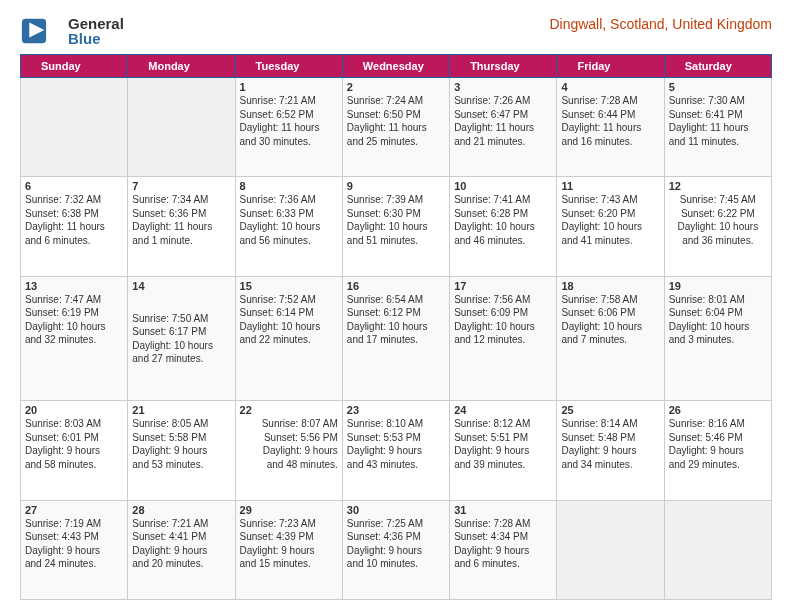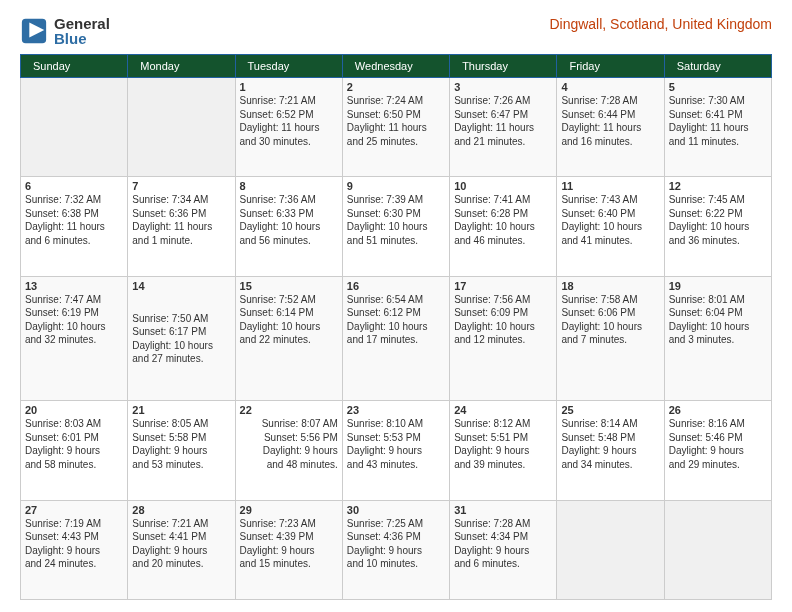--- a/index.html
+++ b/index.html
@@ -19,21 +19,21 @@
     }
     .header {
       display: flex;
       justify-content: space-between;
       align-items: flex-start;
       margin-bottom: 8px;
     }
     .logo {
       display: flex;
       align-items: center;
-      gap: 2px;
+      gap: 16px;
     }
     .logo-text {
       display: flex;
       flex-direction: column;
       line-height: 1;
     }
     .logo-general {
       font-size: 15px;
       font-weight: bold;
       color: #333;
@@ -63,25 +63,25 @@
       font-weight: normal;
     }
     .calendar {
       flex: 1;
       border: 1px solid #ccc;
       border-collapse: collapse;
       width: 100%;
       table-layout: fixed;
     }
     .calendar th {
-      background-color: #14532d;
+      background-color: #be185d;
       color: #fff;
       font-size: 11px;
-      font-weight: normal;
-      padding: 5px 12px;
+      font-weight: bold;
+      padding: 5px 20px;
       text-align: left;
       border: 1px solid #2060a0;
     }
     .calendar td {
       border: 1px solid #ccc;
       vertical-align: top;
       padding: 3px 4px;
       font-size: 9px;
       color: #333;
       background: #fff;
@@ -212,27 +212,27 @@
           <td>
             <span class="day-num">10</span>
             <div class="day-info" style="white-space: pre-line;">Sunrise: 7:41 AM
 Sunset: 6:28 PM
 Daylight: 10 hours
 and 46 minutes.</div>
           </td>
           <td>
             <span class="day-num">11</span>
             <div class="day-info" style="white-space: pre-line;">Sunrise: 7:43 AM
-Sunset: 6:40 PM
+Sunset: 6:20 PM
 Daylight: 10 hours
 and 41 minutes.</div>
           </td>
           <td>
             <span class="day-num">12</span>
-            <div class="day-info" style="white-space: pre-line;">Sunrise: 7:45 AM
+            <div class="day-info" style="white-space: pre-line; text-align: center;">Sunrise: 7:45 AM
 Sunset: 6:22 PM
 Daylight: 10 hours
 and 36 minutes.</div>
           </td>
         </tr>
         <tr>
           <td>
             <span class="day-num">13</span>
             <div class="day-info" style="white-space: pre-line;">Sunrise: 7:47 AM
 Sunset: 6:19 PM

